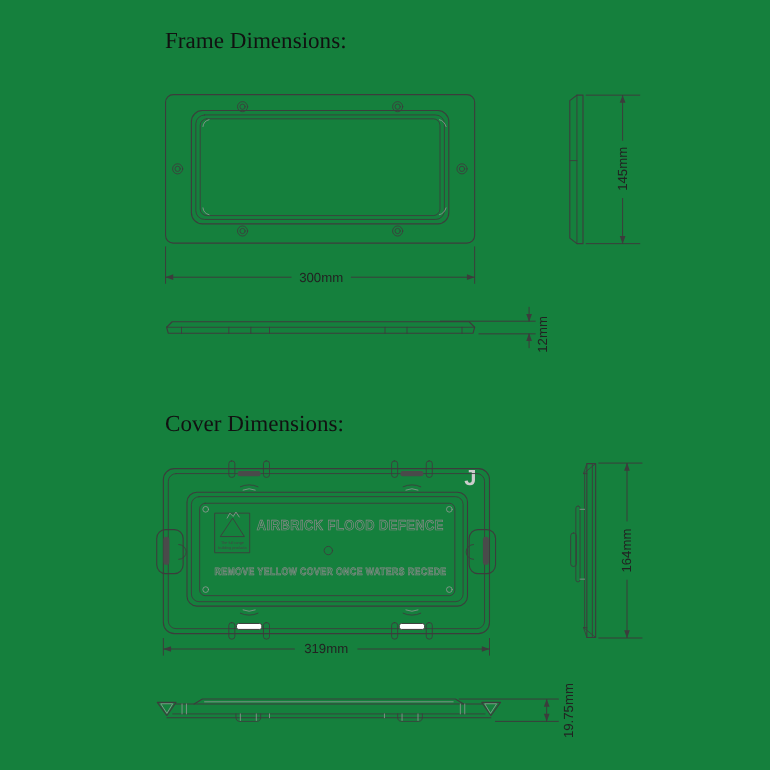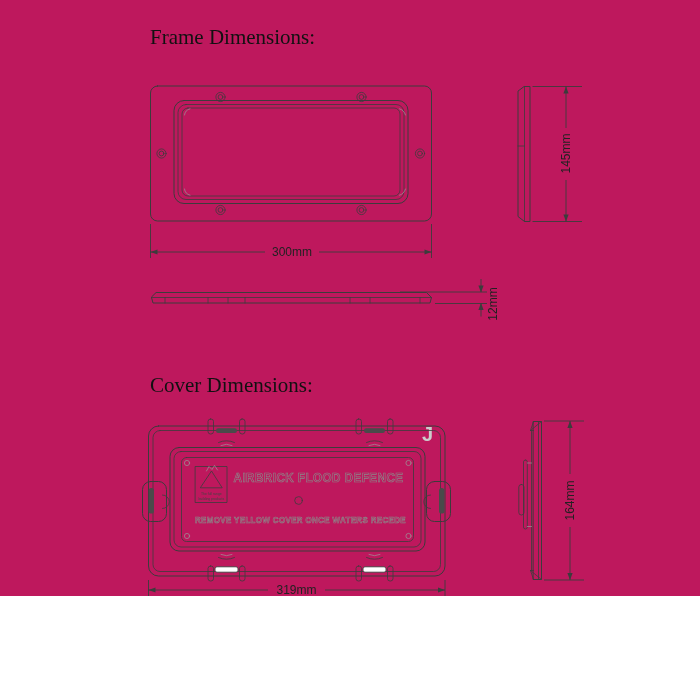--- a/index.html
+++ b/index.html
@@ -1,16 +1,16 @@
 <!DOCTYPE html>
 <html><head>
 <meta charset="utf-8">
 <style>
   html,body{margin:0;padding:0;background:#fff;}
-  #stage{position:relative;width:700px;height:596px;background:#be185d;overflow:hidden;}
+  #stage{position:relative;width:700px;height:700px;background:#15803d;overflow:hidden;}
   svg{font-family:"Liberation Sans","DejaVu Sans",sans-serif;}
   .ln  {fill:none;stroke:#3c3c3c;stroke-width:1;stroke-linejoin:round;stroke-linecap:round;}
   .lnt {fill:none;stroke:#3c3c3c;stroke-width:0.8;stroke-linejoin:round;stroke-linecap:round;}
   .lt  {fill:none;stroke:#9a9a9a;stroke-width:0.7;stroke-linejoin:round;stroke-linecap:round;}
   .dim {fill:none;stroke:#3c3c3c;stroke-width:0.9;}
   .arw {fill:#3c3c3c;stroke:none;}
   .dimtxt{font-size:12px;fill:#222;}
   .slotfill{fill:#4a4a4a;stroke:none;}
   .slotopen{fill:#ffffff;stroke:#3c3c3c;stroke-width:0.9;}
   .engraved{fill:none;stroke:#8a8a8a;stroke-width:0.65;font-weight:bold;letter-spacing:0.5px;}

